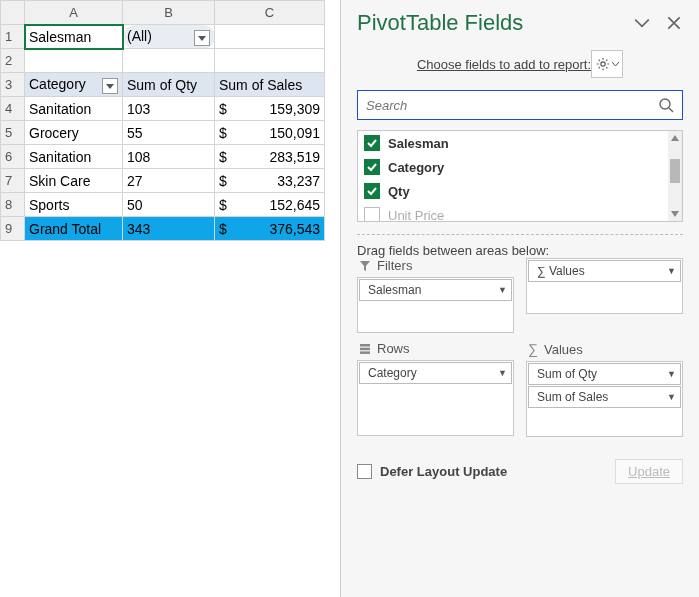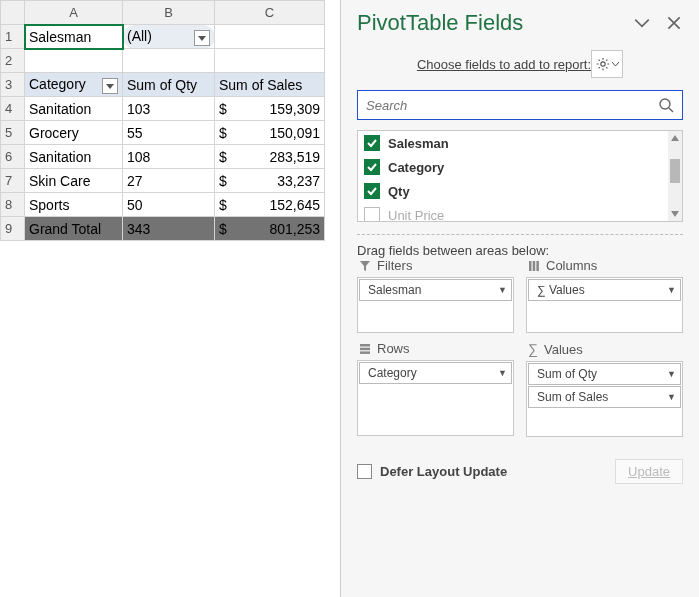--- a/index.html
+++ b/index.html
@@ -8,21 +8,21 @@
 .grid { border-collapse: collapse; }
 .grid th, .grid td { border: 1px solid #d4d4d4; height: 24px; padding: 0 4px; text-align: left; font-weight: normal; }
 .grid th { background: #f0f0f0; text-align: center; color: #555; font-size: 13px; }
 .rowh { background: #f0f0f0; text-align: center; color: #555; font-size: 13px; width: 24px; }
 .colA { width: 98px; }
 .colB { width: 92px; }
 .colC { width: 110px; }
 .sel { outline: 2px solid #107c41; outline-offset: -1px; background: #fff; }
 .filter-cell { background: #e8edf4; border-radius: 12px; }
 .hdr { font-weight: bold; background: #dde5f0; }
-.gt { font-weight: bold; background: #737373; }
+.gt { font-weight: bold; background: #0ea5e9; }
 .drop { display: inline-block; width: 16px; height: 16px; border: 1px solid #999; background: #fff; float: right; margin-top: 2px; position: relative; }
 .drop::after { content: ""; position: absolute; top: 5px; left: 3px; border-left: 4px solid transparent; border-right: 4px solid transparent; border-top: 5px solid #555; }
 .num { text-align: right; }
 .cur { display: flex; justify-content: space-between; }
 .panel { flex: 1; border-left: 1px solid #ccc; background: #f6f6f6; padding: 10px 16px; display: flex; flex-direction: column; font-size: 13px; color: #444; }
 .ptitle { font-size: 22px; color: #217346; font-weight: normal; }
 .titlebar { display: flex; align-items: center; justify-content: space-between; margin-bottom: 14px; }
 .icongrp { display: flex; gap: 14px; }
 .chev, .xicon { width: 18px; height: 18px; cursor: pointer; }
 .subtitle { display: flex; justify-content: center; align-items: center; margin-bottom: 12px; text-decoration: underline; }
@@ -138,21 +138,21 @@
             </div>
           </td>
         </tr>
 <tr>
           <td class="rowh">9</td>
           <td class="gt">Grand Total</td>
           <td class="gt num">343</td>
           <td class="gt">
             <div class="cur">
               <span>$</span>
-              <span>801,253</span>
+              <span>376,543</span>
             </div>
           </td>
         </tr>
 </tbody>
     </table>
 </div>
 
 <div class="panel">
   <div class="titlebar">
     <div class="ptitle">PivotTable Fields</div>
@@ -238,28 +238,20 @@
           <span>Filters</span>
         </div>
       <div class="areabox">
         <div class="fielditem">
             <span>Salesman</span>
             <span class="dd">▼</span>
           </div>
       </div>
     </div>
     <div class="area">
-      <div class="areah">
-          <svg width="12" height="12" viewBox="0 0 12 12">
-            <rect x="1" y="1" width="2.5" height="10" fill="#888"></rect>
-            <rect x="4.7" y="1" width="2.5" height="10" fill="#888"></rect>
-            <rect x="8.4" y="1" width="2.5" height="10" fill="#888"></rect>
-          </svg>
-          <span>Columns</span>
-        </div>
       <div class="areabox">
         <div class="fielditem">
             <span>∑  Values</span>
             <span class="dd">▼</span>
           </div>
       </div>
     </div>
     <div class="area">
       <div class="areah">
           <svg width="12" height="12" viewBox="0 0 12 12">

